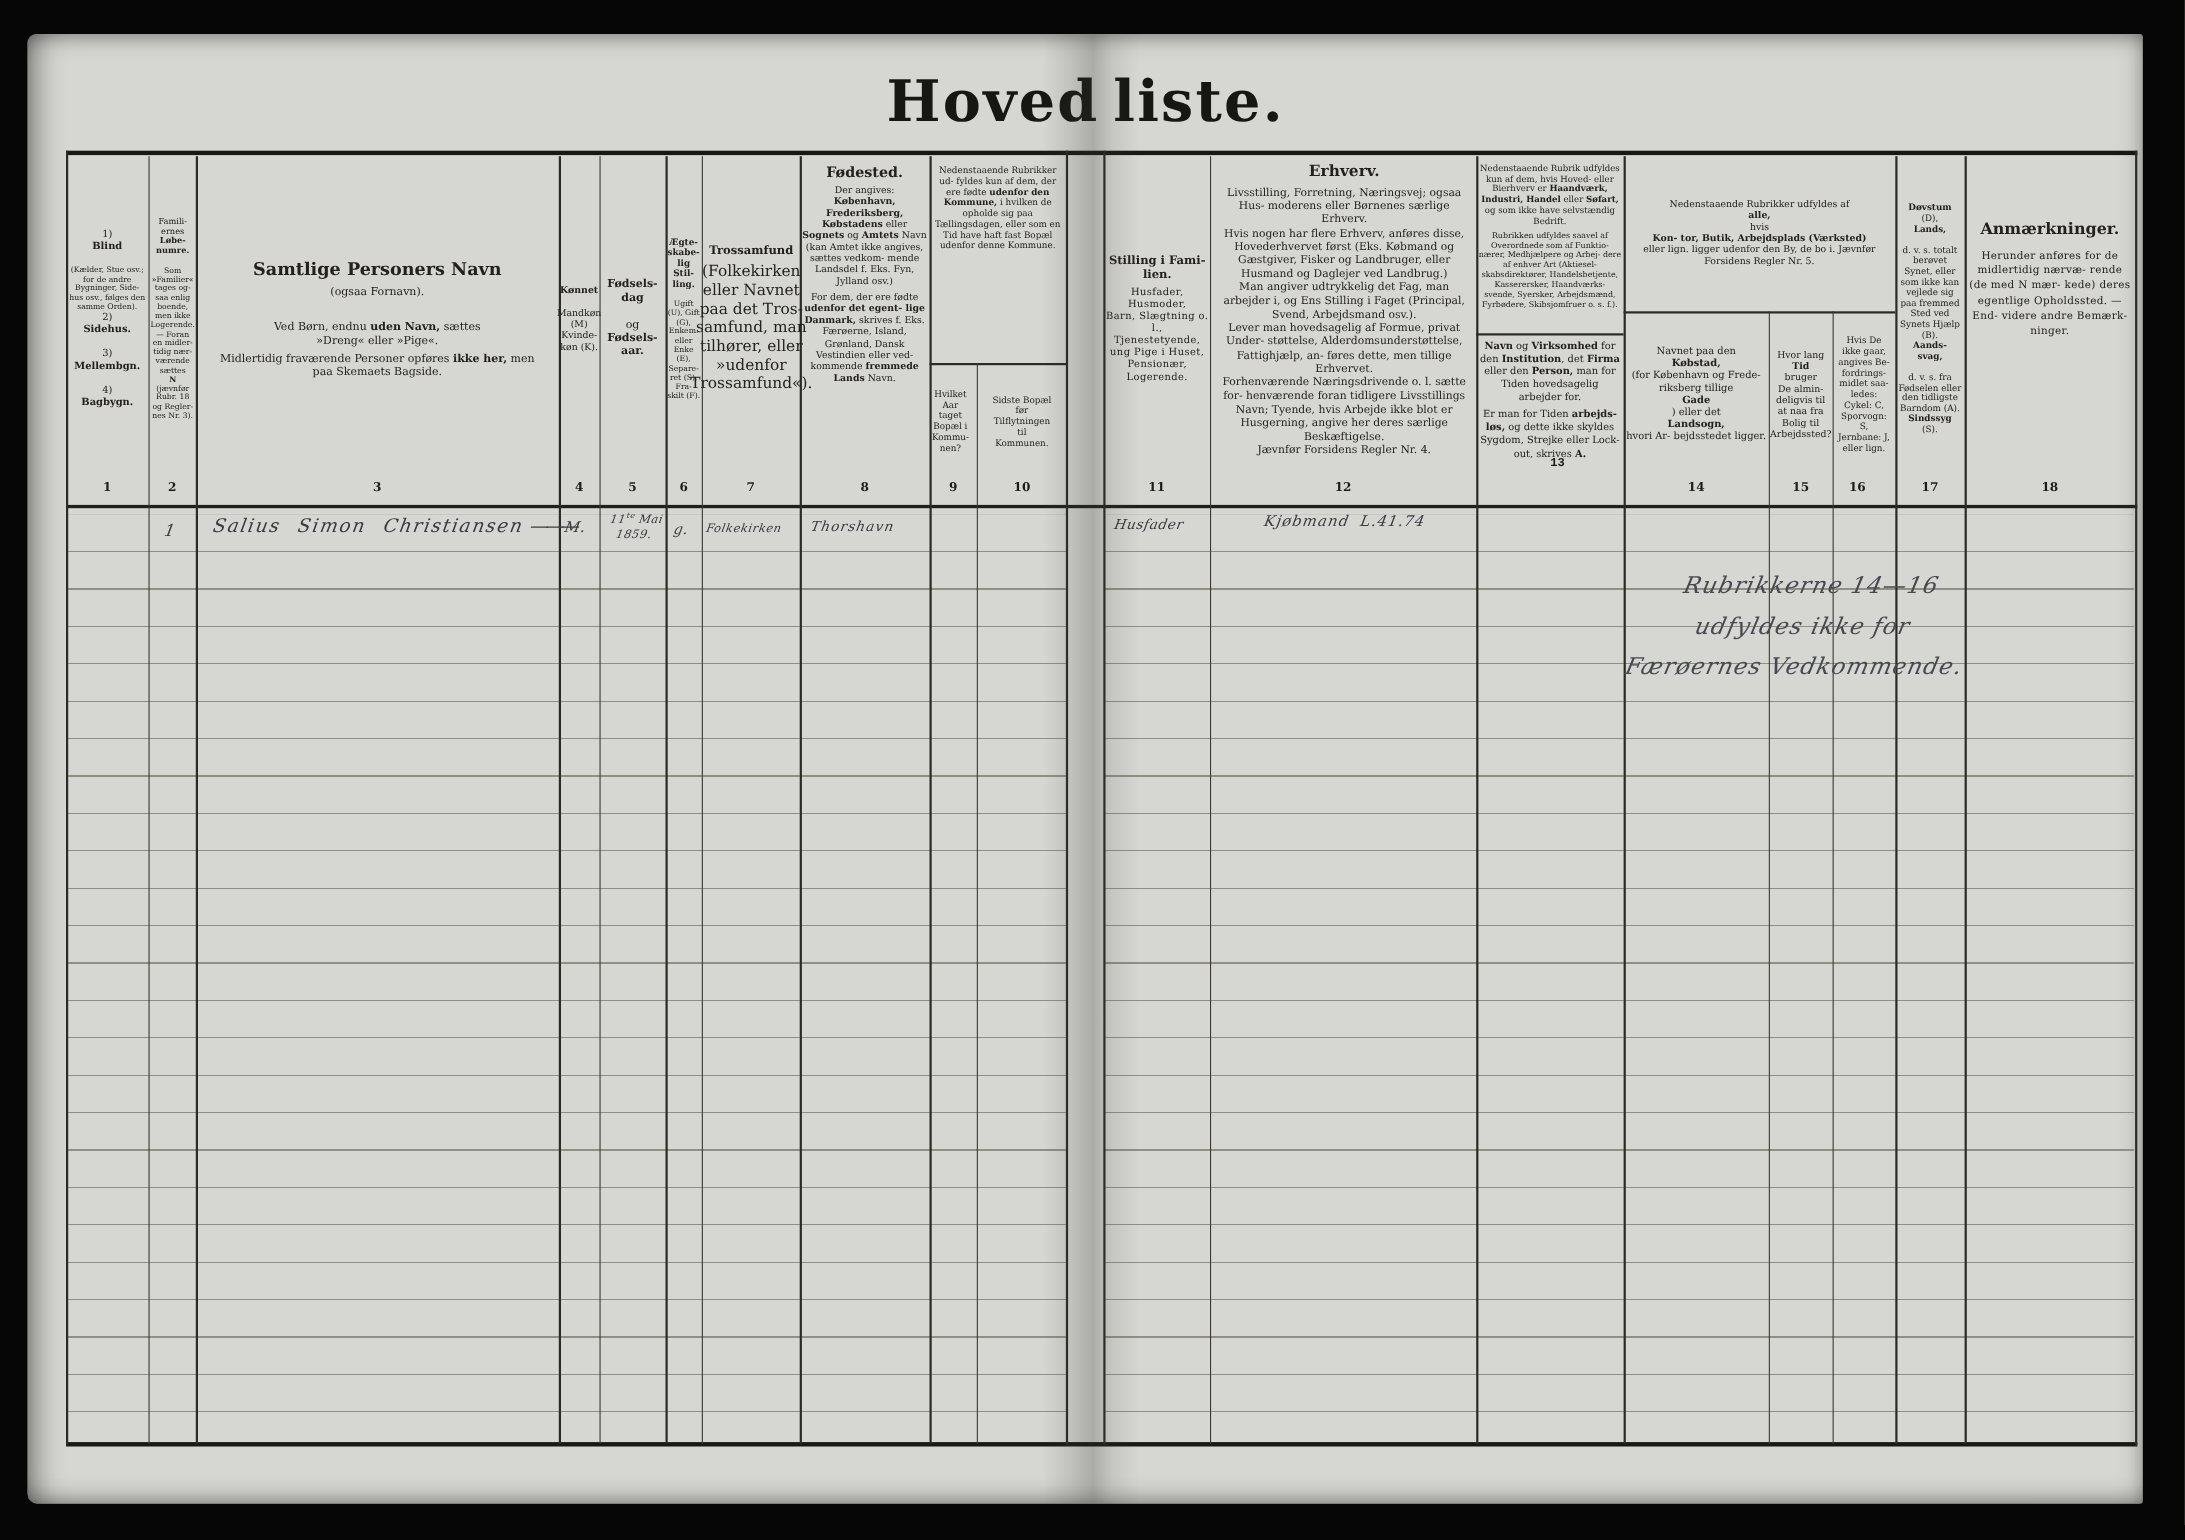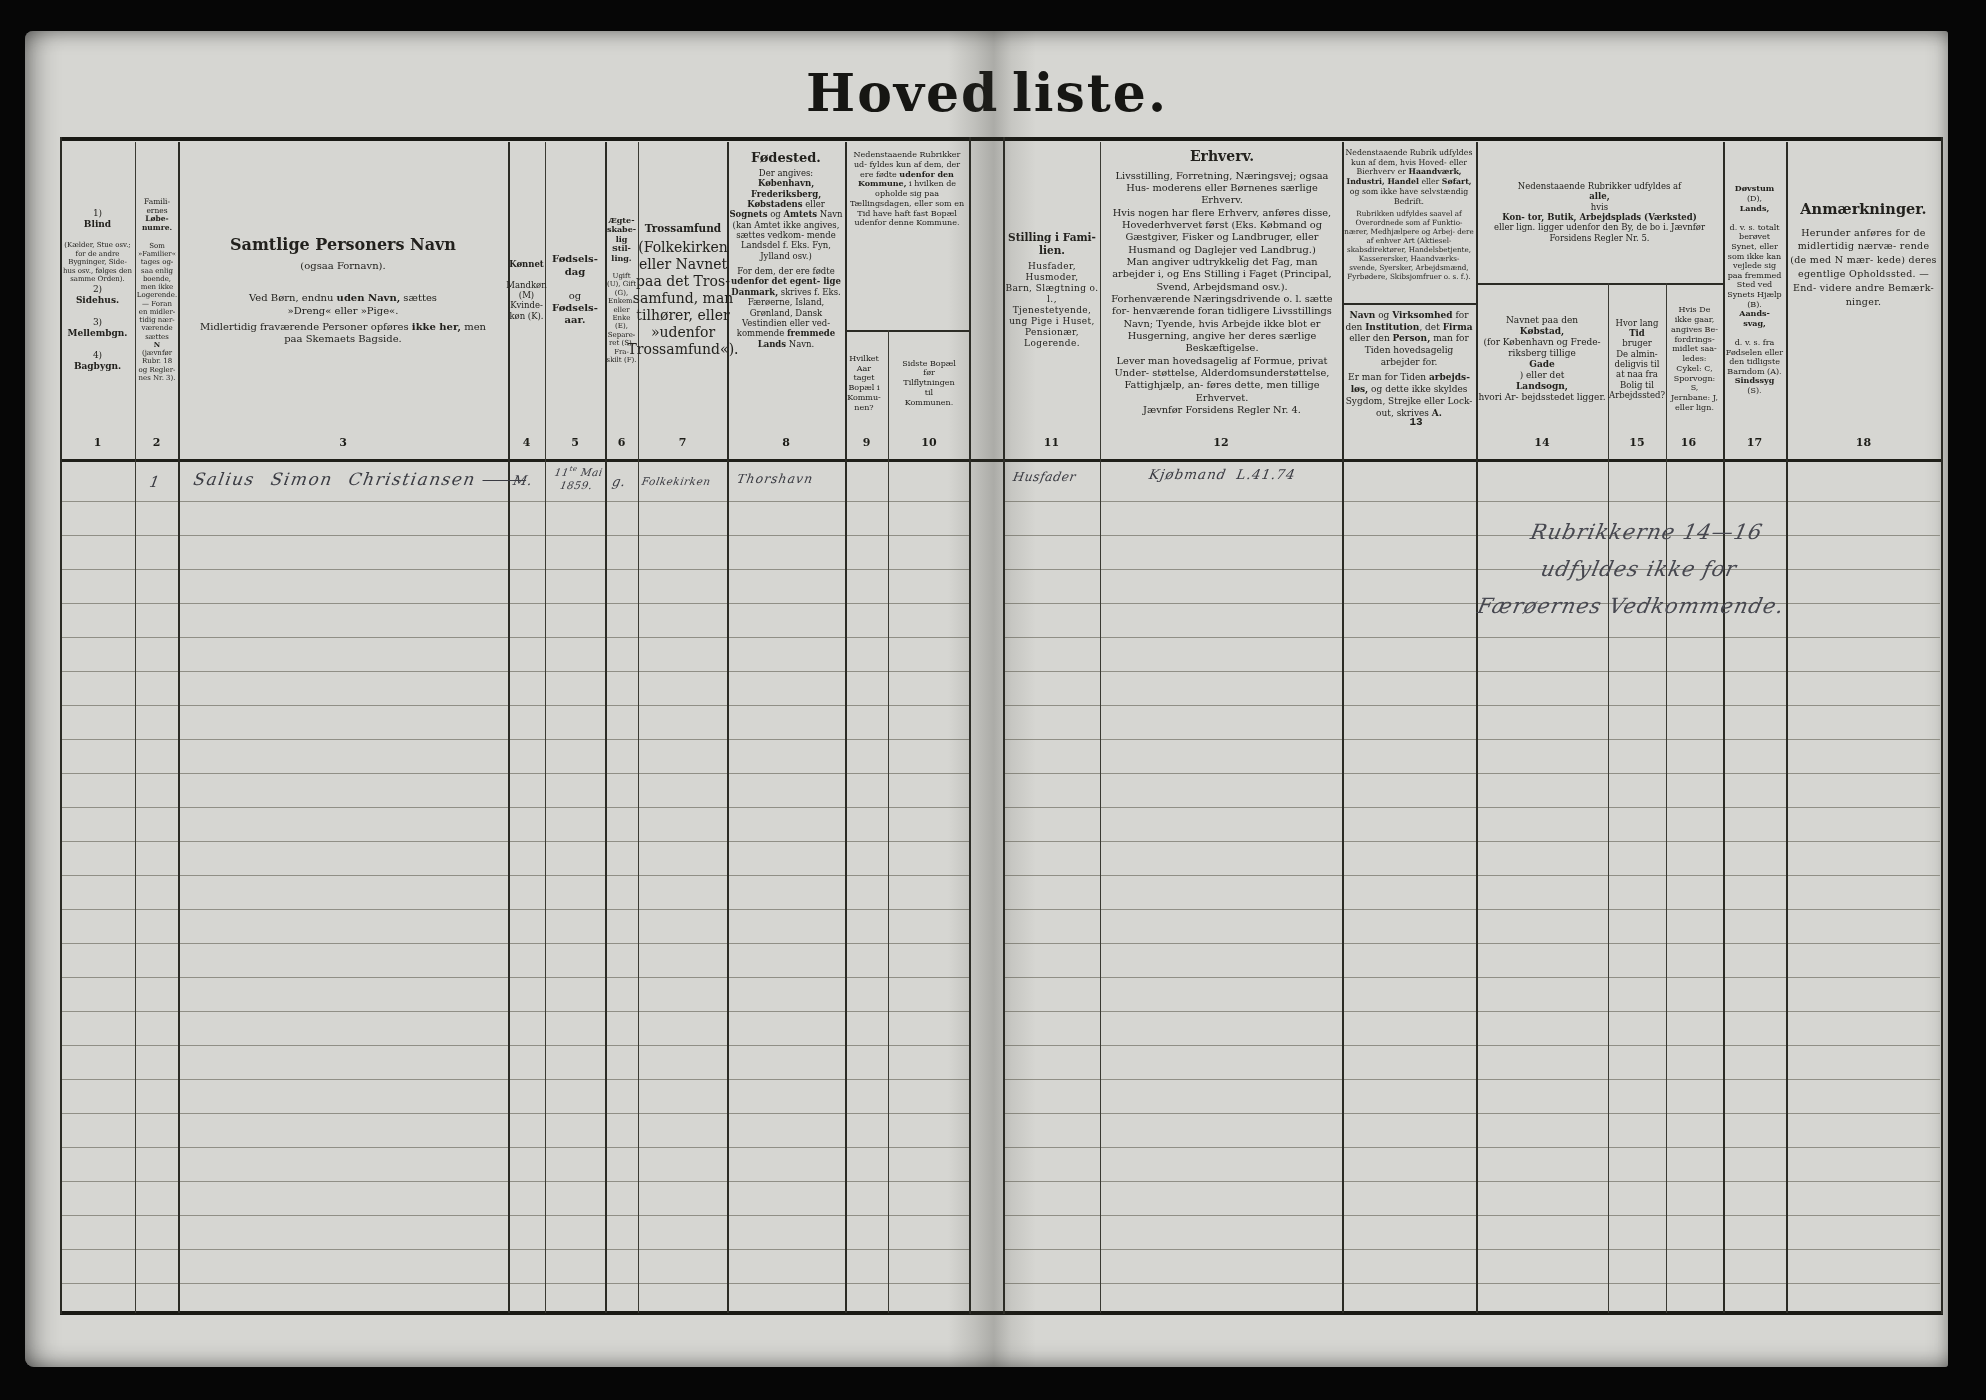--- a/index.html
+++ b/index.html
@@ -145,22 +145,22 @@
 ung Pige i Huset,
 Pensionær,
 Logerende.</div>
 </div>
 
 <div class="cell" style="left:1104px;top:146px;width:236px;height:288px;font-size:9.8px;line-height:1.26;">
   <div class="b" style="font-size:14px;margin:2px 0 4px;">Erhverv.</div>
   <div>Livsstilling, Forretning, Næringsvej; ogsaa Hus- moderens eller Børnenes særlige Erhverv.</div>
   <div>Hvis nogen har flere Erhverv, anføres disse, Hovederhvervet først (Eks. Købmand og Gæstgiver, Fisker og Landbruger, eller Husmand og Daglejer ved Landbrug.)</div>
   <div>Man angiver udtrykkelig det Fag, man arbejder i, og Ens Stilling i Faget (Principal, Svend, Arbejdsmand osv.).</div>
+  <div>Lever man hovedsagelig af Formue, privat Under- støttelse, Alderdomsunderstøttelse, Fattighjælp, an- føres dette, men tillige Erhvervet.</div>
   <div>Forhenværende Næringsdrivende o. l. sætte for- henværende foran tidligere Livsstillings Navn; Tyende, hvis Arbejde ikke blot er Husgerning, angive her deres særlige Beskæftigelse.</div>
-  <div>Lever man hovedsagelig af Formue, privat Under- støttelse, Alderdomsunderstøttelse, Fattighjælp, an- føres dette, men tillige Erhvervet.</div>
   <div>Jævnfør Forsidens Regler Nr. 4.</div>
 </div>
 
 <div class="cell" style="left:1344px;top:148px;width:130px;height:152px;font-size:7.8px;line-height:1.25;">
   <div style="margin-bottom:3px;"><span>Nedenstaaende Rubrik udfyldes kun af dem, hvis Hoved- eller Bierhverv er </span><span class="b">Haandværk, Industri, Handel</span><span> eller </span><span class="b">Søfart,</span><span> og som ikke have selvstændig Bedrift.</span></div>
   <div style="font-size:7.2px;">Rubrikken udfyldes saavel af Overordnede som af Funktio- nærer, Medhjælpere og Arbej- dere af enhver Art (Aktiesel- skabsdirektører, Handelsbetjente, Kasserersker, Haandværks- svende, Syersker, Arbejdsmænd, Fyrbødere, Skibsjomfruer o. s. f.).</div>
 </div>
 <div class="cell" style="left:1344px;top:310px;width:130px;height:122px;font-size:9px;line-height:1.3;">
   <div style="margin-bottom:4px;"><span class="b">Navn</span><span> og </span><span class="b">Virksomhed</span><span> for den </span><span class="b">Institution</span><span>, det </span><span class="b">Firma</span><span> eller den </span><span class="b">Person,</span><span> man for Tiden hovedsagelig arbejder for.</span></div>
   <div><span>Er man for Tiden </span><span class="b">arbejds- løs,</span><span> og dette ikke skyldes Sygdom, Strejke eller Lock- out, skrives </span><span class="b">A.</span></div>

